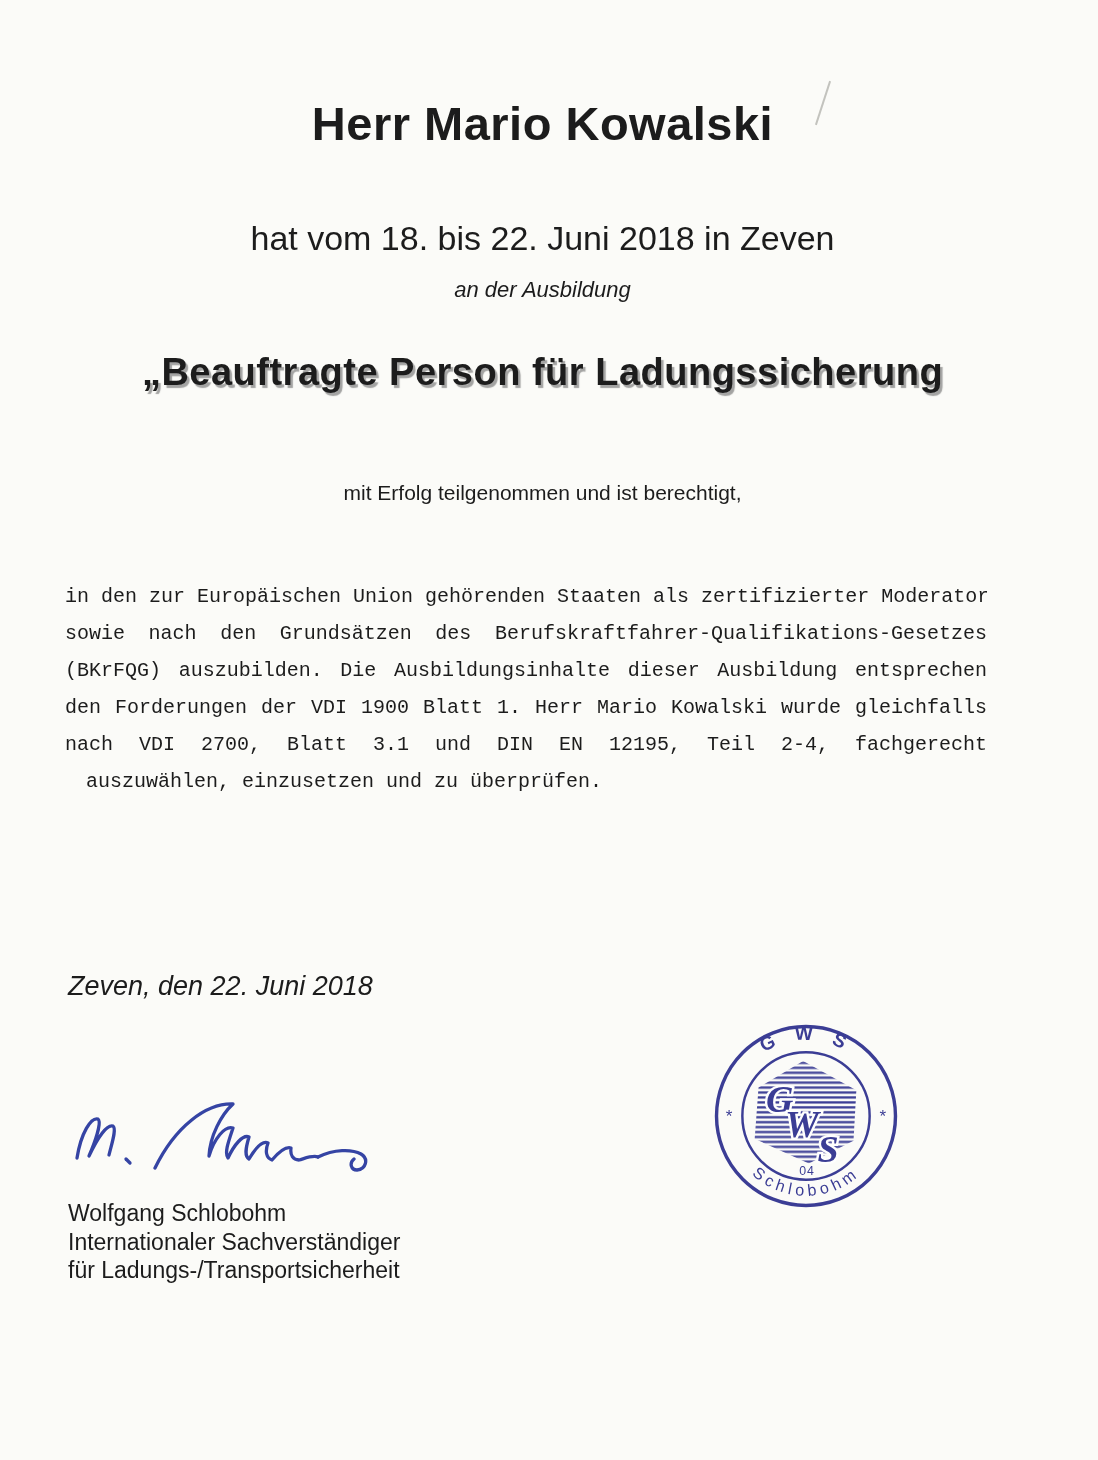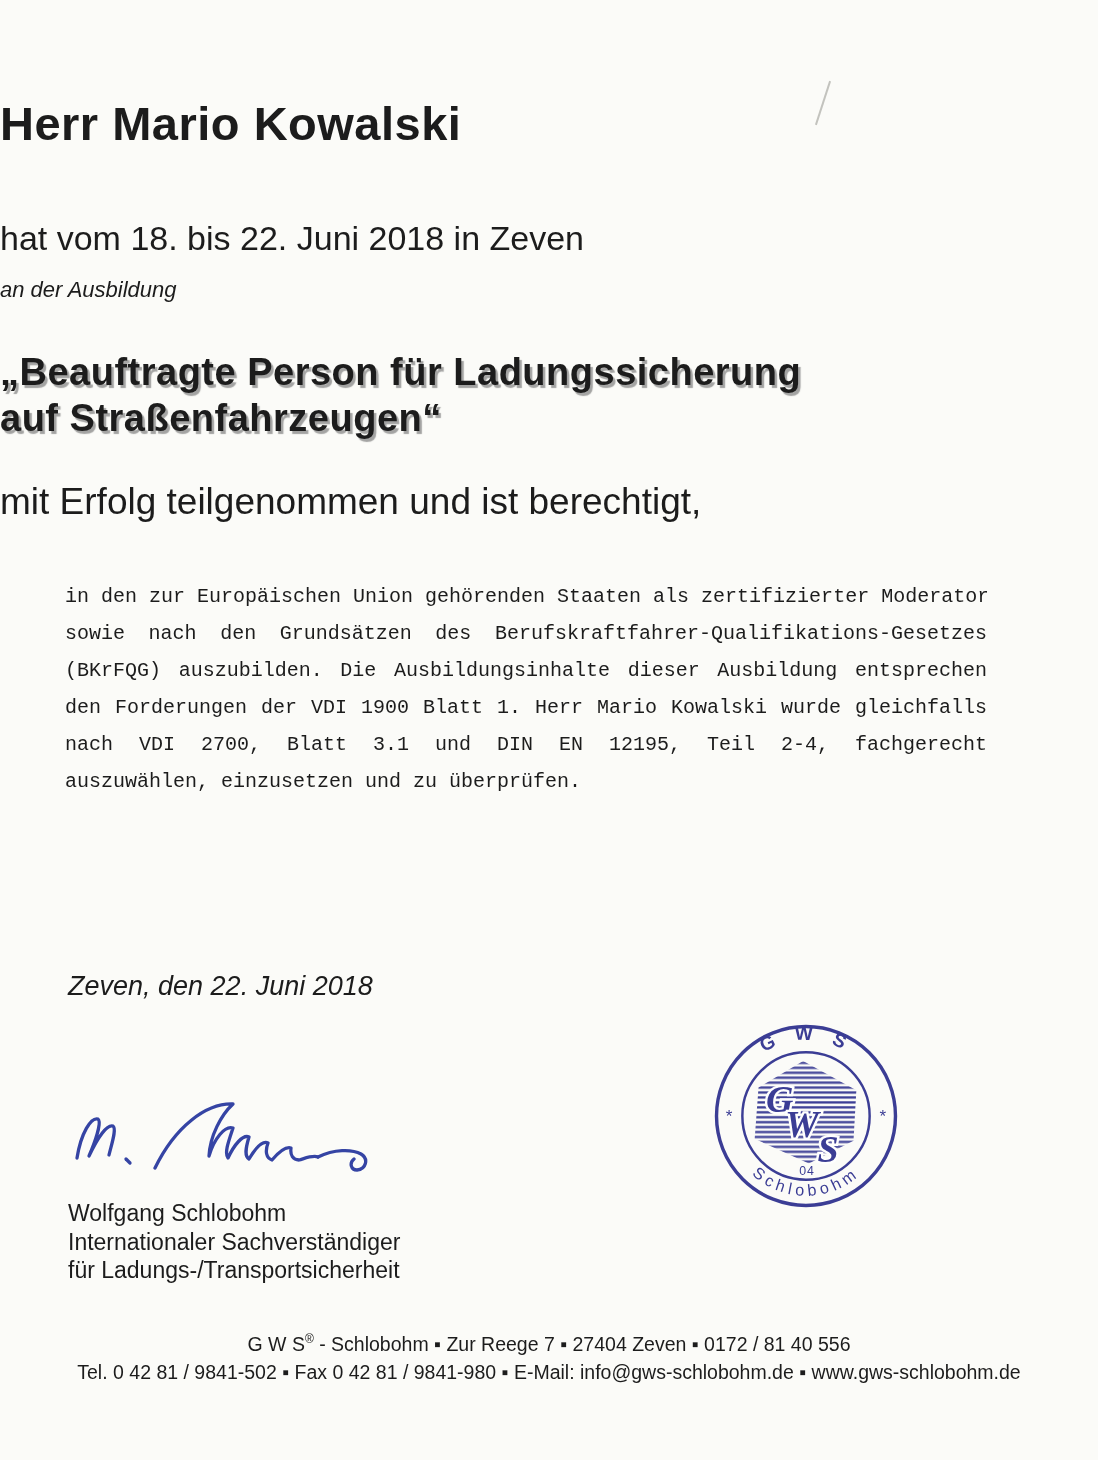--- a/index.html
+++ b/index.html
@@ -13,20 +13,22 @@
     margin: 0 auto;
     background: #fbfbf8;
     color: #1c1c1c;
     overflow: hidden;
   }
 
   .center-col {
     position: absolute;
     left: 0;
     width: 1046px;
+    text-align: center;
+    padding-left: 39px;
   }
 
   .recipient {
     top: 96px;
     font-size: 47px;
     font-weight: bold;
     letter-spacing: 0.5px;
   }
 
   .attendance { top: 219px; font-size: 34px; }
@@ -34,39 +36,40 @@
 
   .course-title {
     top: 349px;
     font-size: 38px;
     font-weight: bold;
     line-height: 46px;
     letter-spacing: 0.5px;
     text-shadow: 2.5px 3px 1px rgba(125,125,125,0.7);
   }
 
-  .success { top: 481px; font-size: 37px; }
+  .success { top: 481px; font-size: 21px; }
 
   .paragraph {
     position: absolute;
     top: 578px;
     left: 65px;
     width: 922px;
     font-size: 20px;
     line-height: 37px;
     font-family: Liberation Mono, monospace;
   }
   .body-line {
     text-align: justify;
     text-align-last: justify;
     overflow: hidden;
     white-space: nowrap;
   }
   .body-line.last {
     text-align-last: left;
+    margin-left: 21px;
   }
 
   .issue-line {
     position: absolute;
     top: 971px;
     left: 68px;
     font-size: 27px;
     font-style: italic;
   }
 
@@ -125,21 +128,20 @@
   <div class="scan-mark"></div>
 
   <div class="center-col recipient">Herr Mario Kowalski</div>
 
   <div class="center-col attendance">hat vom 18. bis 22. Juni 2018 in Zeven</div>
 
   <div class="center-col intro">an der Ausbildung</div>
 
   <div class="center-col course-title">
     <div>„Beauftragte Person für Ladungssicherung</div>
-    <div>auf Straßenfahrzeugen“</div>
   </div>
 
   <div class="center-col success">mit Erfolg teilgenommen und ist berechtigt,</div>
 
   <div class="paragraph">
     <div class="body-line">in den zur Europäischen Union gehörenden Staaten als zertifizierter Moderator</div>
     <div class="body-line">sowie nach den Grundsätzen des Berufskraftfahrer-Qualifikations-Gesetzes</div>
     <div class="body-line">(BKrFQG) auszubilden. Die Ausbildungsinhalte dieser Ausbildung entsprechen</div>
     <div class="body-line">den Forderungen der VDI 1900 Blatt 1. Herr Mario Kowalski wurde gleichfalls</div>
     <div class="body-line">nach VDI 2700, Blatt 3.1 und DIN EN 12195, Teil 2-4, fachgerecht</div>
@@ -187,18 +189,14 @@
       <polygon points="97,42 153,73 150,126 103,150 46,124 50,70" fill="url(#hatch)"></polygon>
       <g font-family="Liberation Serif, serif" font-style="italic" font-weight="bold" fill="#30328f" stroke="#ffffff" stroke-width="5" paint-order="stroke">
         <text x="58" y="96" font-size="40">G</text>
         <text x="78" y="122" font-size="40">W</text>
         <text x="112" y="148" font-size="40">S</text>
       </g>
       <text x="101" y="162" font-size="13" text-anchor="middle" letter-spacing="1" fill="#30328f">04</text>
     </svg>
   </div>
 
-  <div class="footer">
-    <div><span>G W S</span><sup>®</sup><span> - Schlobohm ▪ Zur Reege 7 ▪ 27404 Zeven ▪ 0172 / 81 40 556</span></div>
-    <div>Tel. 0 42 81 / 9841-502 ▪ Fax 0 42 81 / 9841-980 ▪ E-Mail: info@gws-schlobohm.de ▪ www.gws-schlobohm.de</div>
-  </div>
 
 </div>
 
 </body></html>

